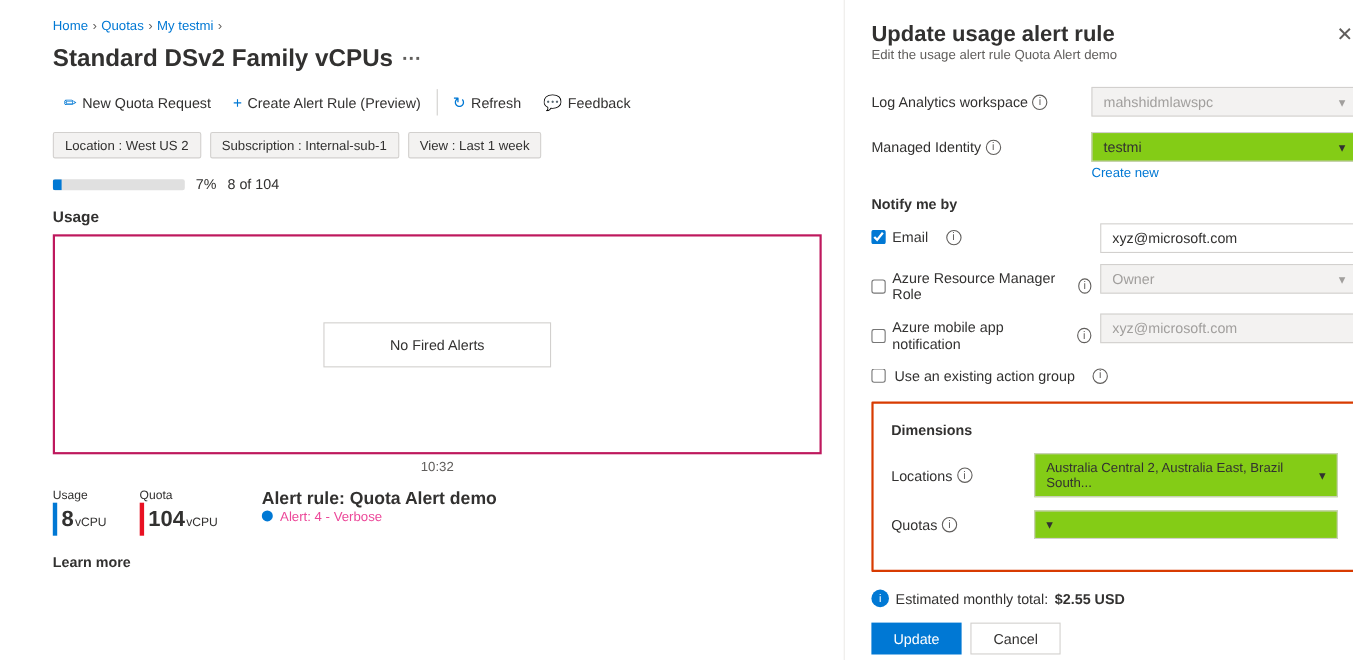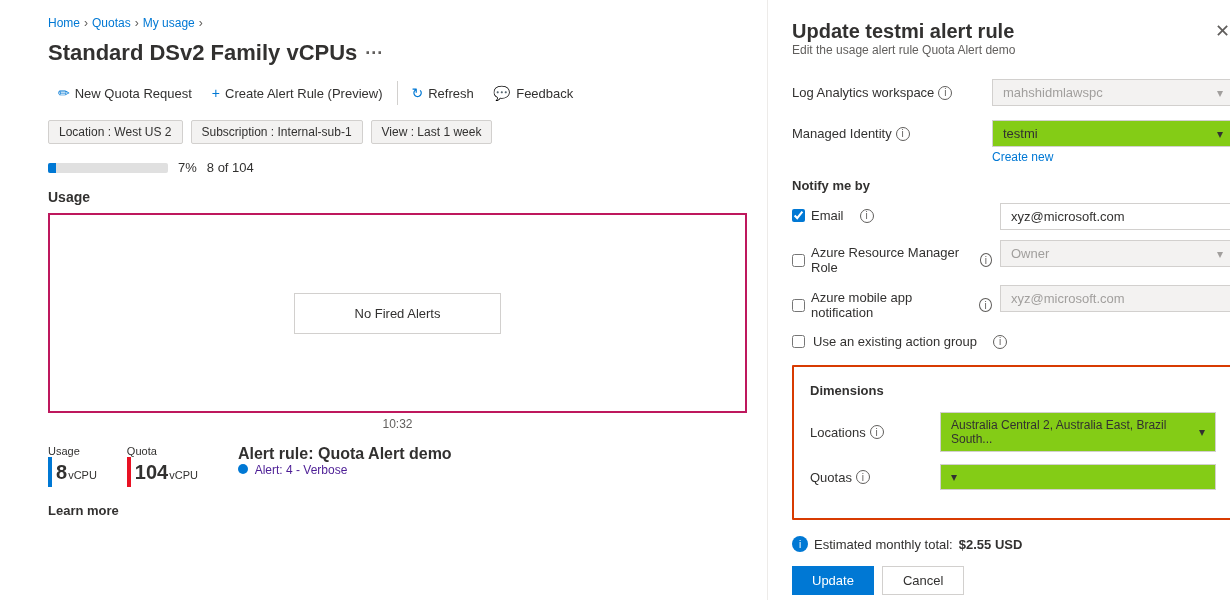--- a/index.html
+++ b/index.html
@@ -43,21 +43,21 @@
     .stat-item { display: flex; flex-direction: column; }
     .stat-label { font-size: 11px; color: #323130; }
     .stat-value { font-size: 20px; font-weight: 600; display: flex; align-items: baseline; gap: 1px; }
     .stat-unit { font-size: 11px; font-weight: normal; }
     .stat-bar-usage { width: 4px; height: 30px; background: #0078d4; display: inline-block; margin-right: 4px; }
     .stat-bar-quota { width: 4px; height: 30px; background: #e81123; display: inline-block; margin-right: 4px; }
     
     .alert-rule-info { margin-left: 10px; }
     .alert-rule-title { font-size: 16px; font-weight: 600; }
     .alert-dot { width: 10px; height: 10px; background: #0078d4; border-radius: 50%; display: inline-block; margin-right: 4px; }
-    .alert-verbose { font-size: 12px; color: #4c1d95; }
+    .alert-verbose { font-size: 12px; color: #ec4899; }
     
     .learn-more { font-size: 13px; font-weight: 600; color: #323130; margin-top: 16px; }
     
     
     .right-panel { flex: 0 0 490px; padding: 20px 24px; overflow-y: auto; background: #fff; position: relative; }
     
     .panel-header { display: flex; justify-content: space-between; align-items: flex-start; margin-bottom: 4px; }
     .panel-title { font-size: 20px; font-weight: 600; color: #323130; }
     .close-btn { background: none; border: none; cursor: pointer; font-size: 18px; color: #605e5c; padding: 0 4px; }
     .panel-subtitle { font-size: 12px; color: #605e5c; margin-bottom: 18px; }
@@ -104,21 +104,21 @@
 
 <div class="layout">
 
   <div class="left-panel">
 
     <div class="breadcrumb">
       <a href="#">Home</a>
       <span>›</span>
       <a href="#">Quotas</a>
       <span>›</span>
-      <a href="#">My usage</a>
+      <a href="#">My testmi</a>
       <span>›</span>
     </div>
 
     <div class="page-title">
       <span>Standard DSv2 Family vCPUs</span>
       <span class="page-title-dots">···</span>
     </div>
 
     <div class="toolbar">
       <button class="toolbar-btn">
@@ -194,21 +194,21 @@
       </div>
     </div>
 
     <div class="learn-more">Learn more</div>
   </div>
 
   <div class="right-panel">
 
     <div class="panel-header">
       <div>
-        <div class="panel-title">Update testmi alert rule</div>
+        <div class="panel-title">Update usage alert rule</div>
         <div class="panel-subtitle">Edit the usage alert rule Quota Alert demo</div>
       </div>
       <button class="close-btn">✕</button>
     </div>
 
     <div class="form-row">
       <div class="form-label">
         <span>Log Analytics workspace</span>
         <i class="info-icon">i</i>
       </div>

